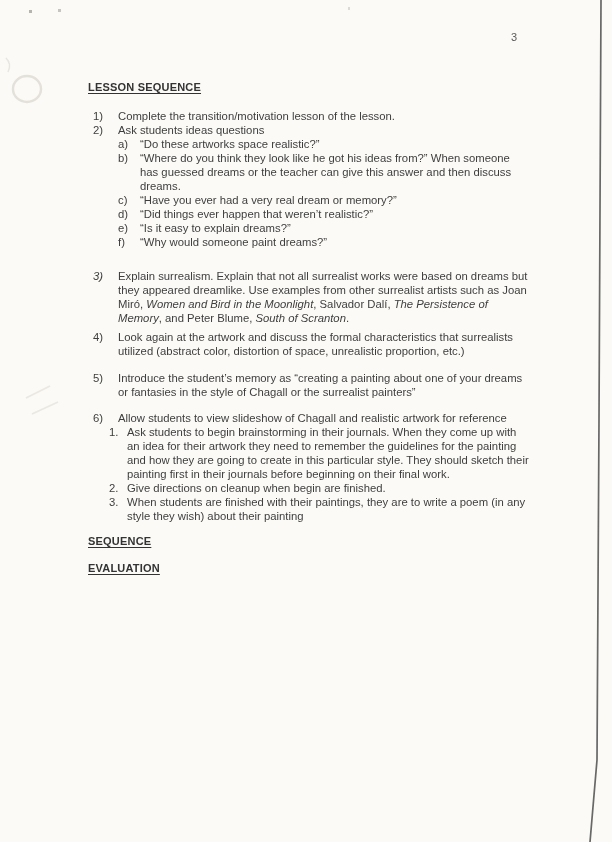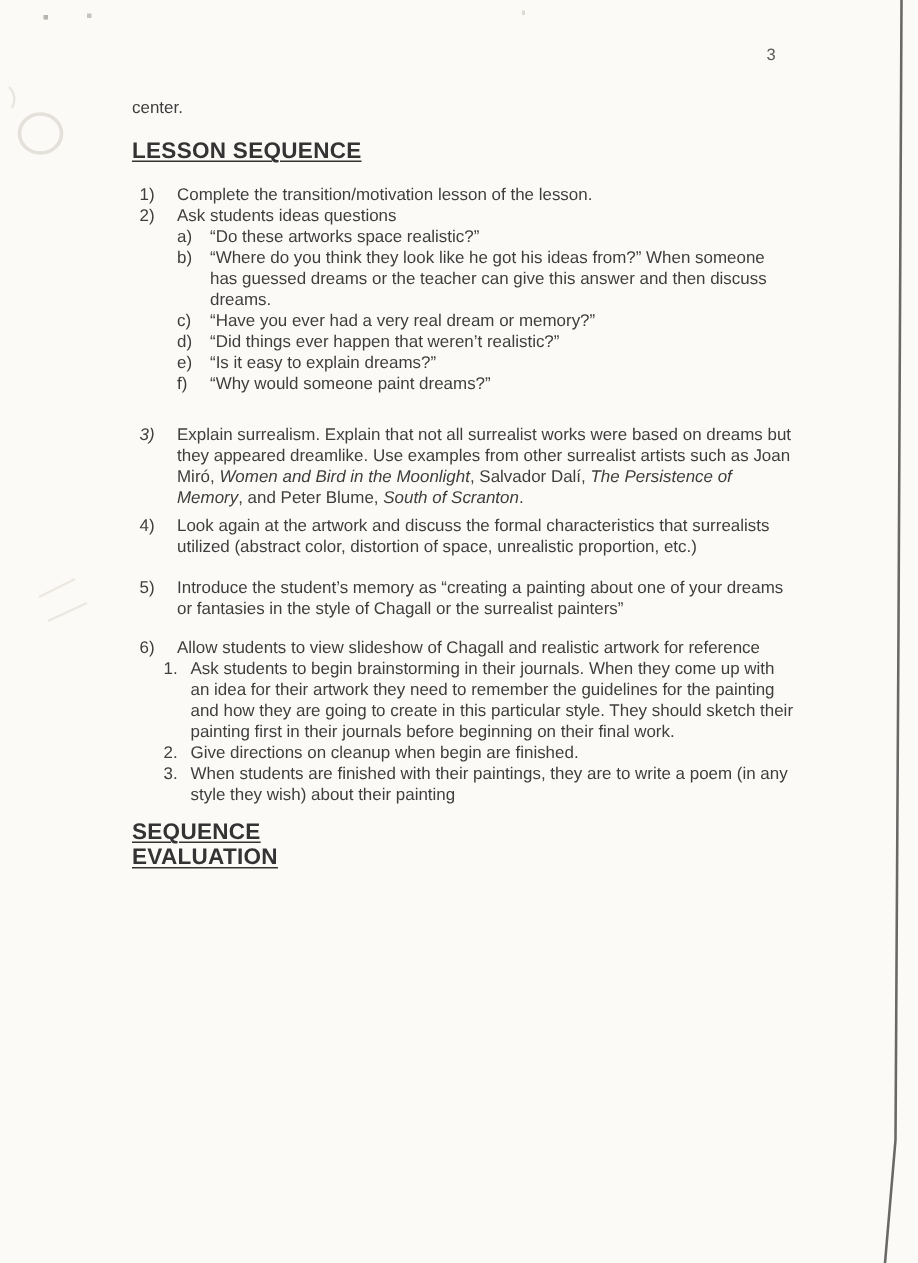--- a/index.html
+++ b/index.html
@@ -15,54 +15,53 @@
     position:absolute;left:511px;top:31px;
     font-size:11px;color:#5a5a5a;
   }
   .content{
     position:absolute;left:88px;top:65px;width:442px;
     font-size:11.3px;line-height:14px;
   }
   .lead{margin:0;}
   h2{
     margin:15px 0 0 0;
-    font-size:15px;line-height:14px;font-weight:bold;color:#333;
+    font-size:11px;line-height:14px;font-weight:bold;color:#333;
     text-decoration:underline;
     text-decoration-thickness:1.4px;
     text-underline-offset:2px;
     letter-spacing:.2px;
   }
   .list{margin-top:15px;}
   .li{display:flex;padding-left:5px;}
   .li > .num{flex:0 0 25px;}
   .li > .body{flex:1;}
   .sub .li{padding-left:0;}
   .sub .li > .num{flex:0 0 22px;}
   .subnum .li{margin-left:-9px;padding-left:0;}
   .subnum .li > .num{flex:0 0 18px;}
   .mt-xl{margin-top:20px;}
   .mt-sm{margin-top:5px;}
   .mt-md{margin-top:13px;}
   .mt-md2{margin-top:12px;}
   .it{font-style:italic;}
   .closure-h{margin-top:11px;}
   .closure-p{margin:13px 0 0 0;text-indent:37px;}
-  .eval-h{margin-top:3px;}
+  .eval-h{margin-top:13px;}
   .artifacts{position:absolute;inset:0;pointer-events:none;}
 </style>
 </head>
 <body>
 
 <div class="page">
 
   <div class="page-number">3</div>
 
   <div class="content">
 
-    <p class="lead">center.</p>
 
     <h2>LESSON SEQUENCE</h2>
 
     <div class="list">
 
       <div class="li">
         <span class="num">1)</span>
         <span class="body">Complete the transition/motivation lesson of the lesson.</span>
       </div>
 

